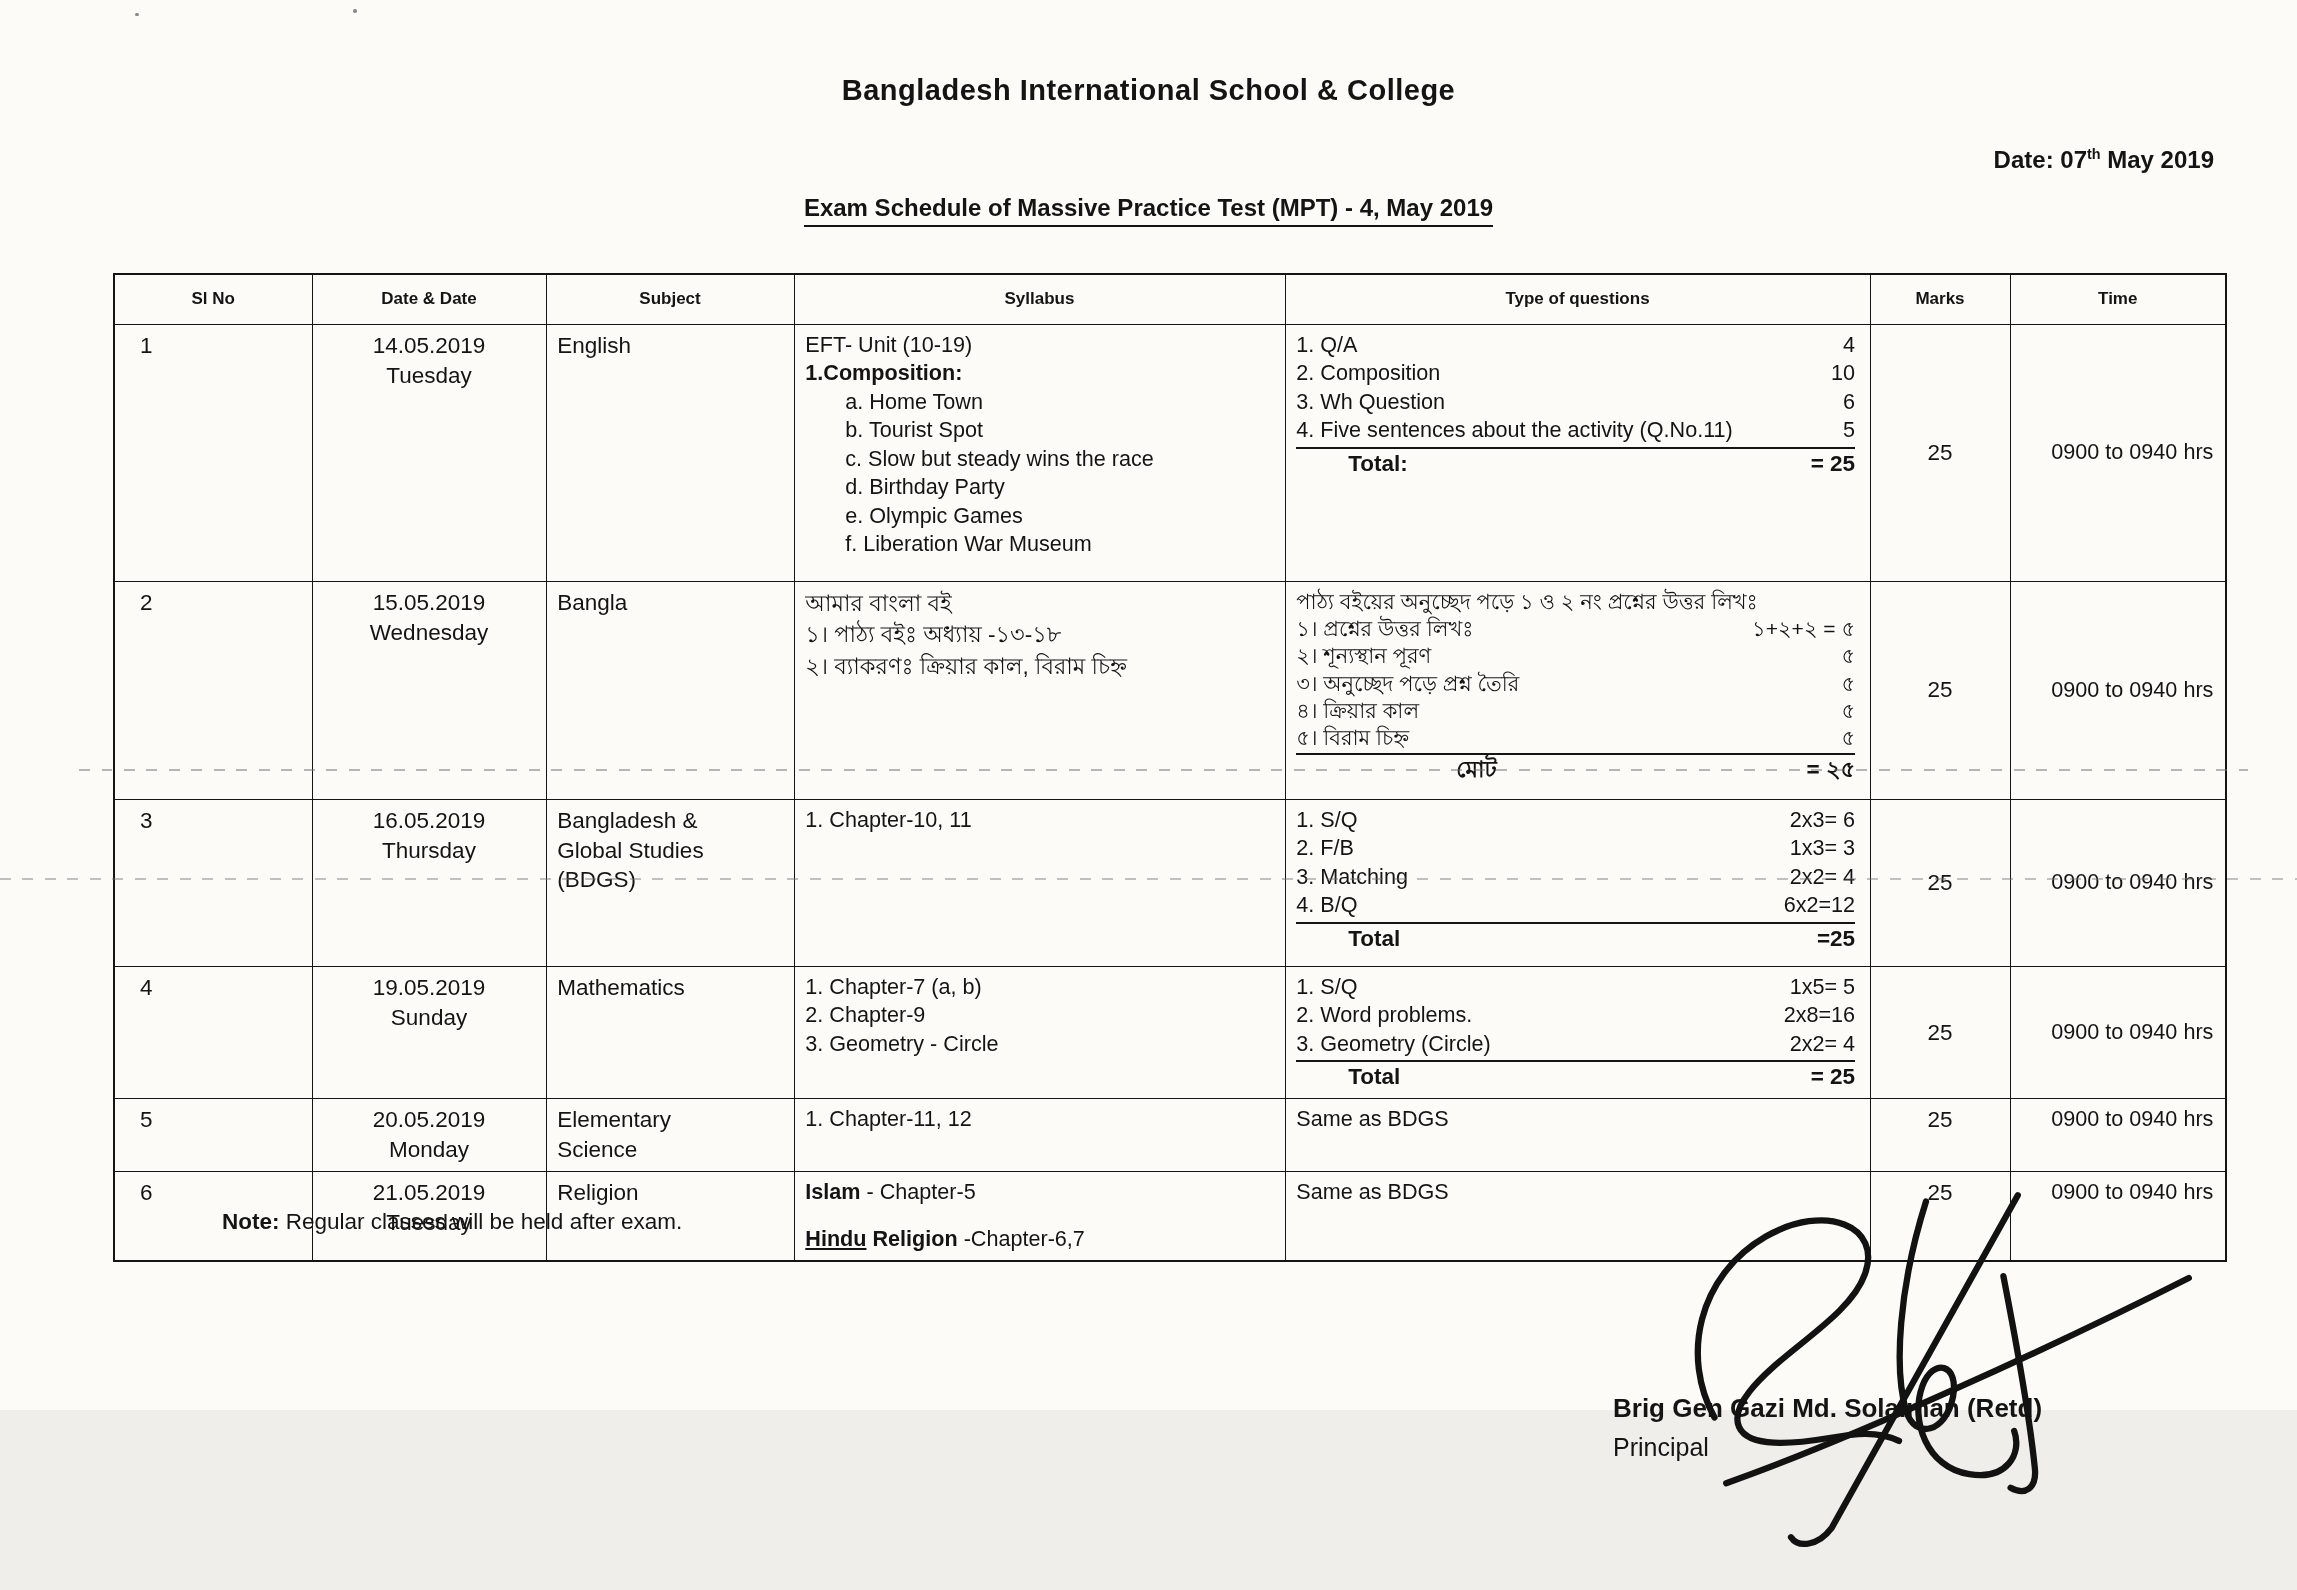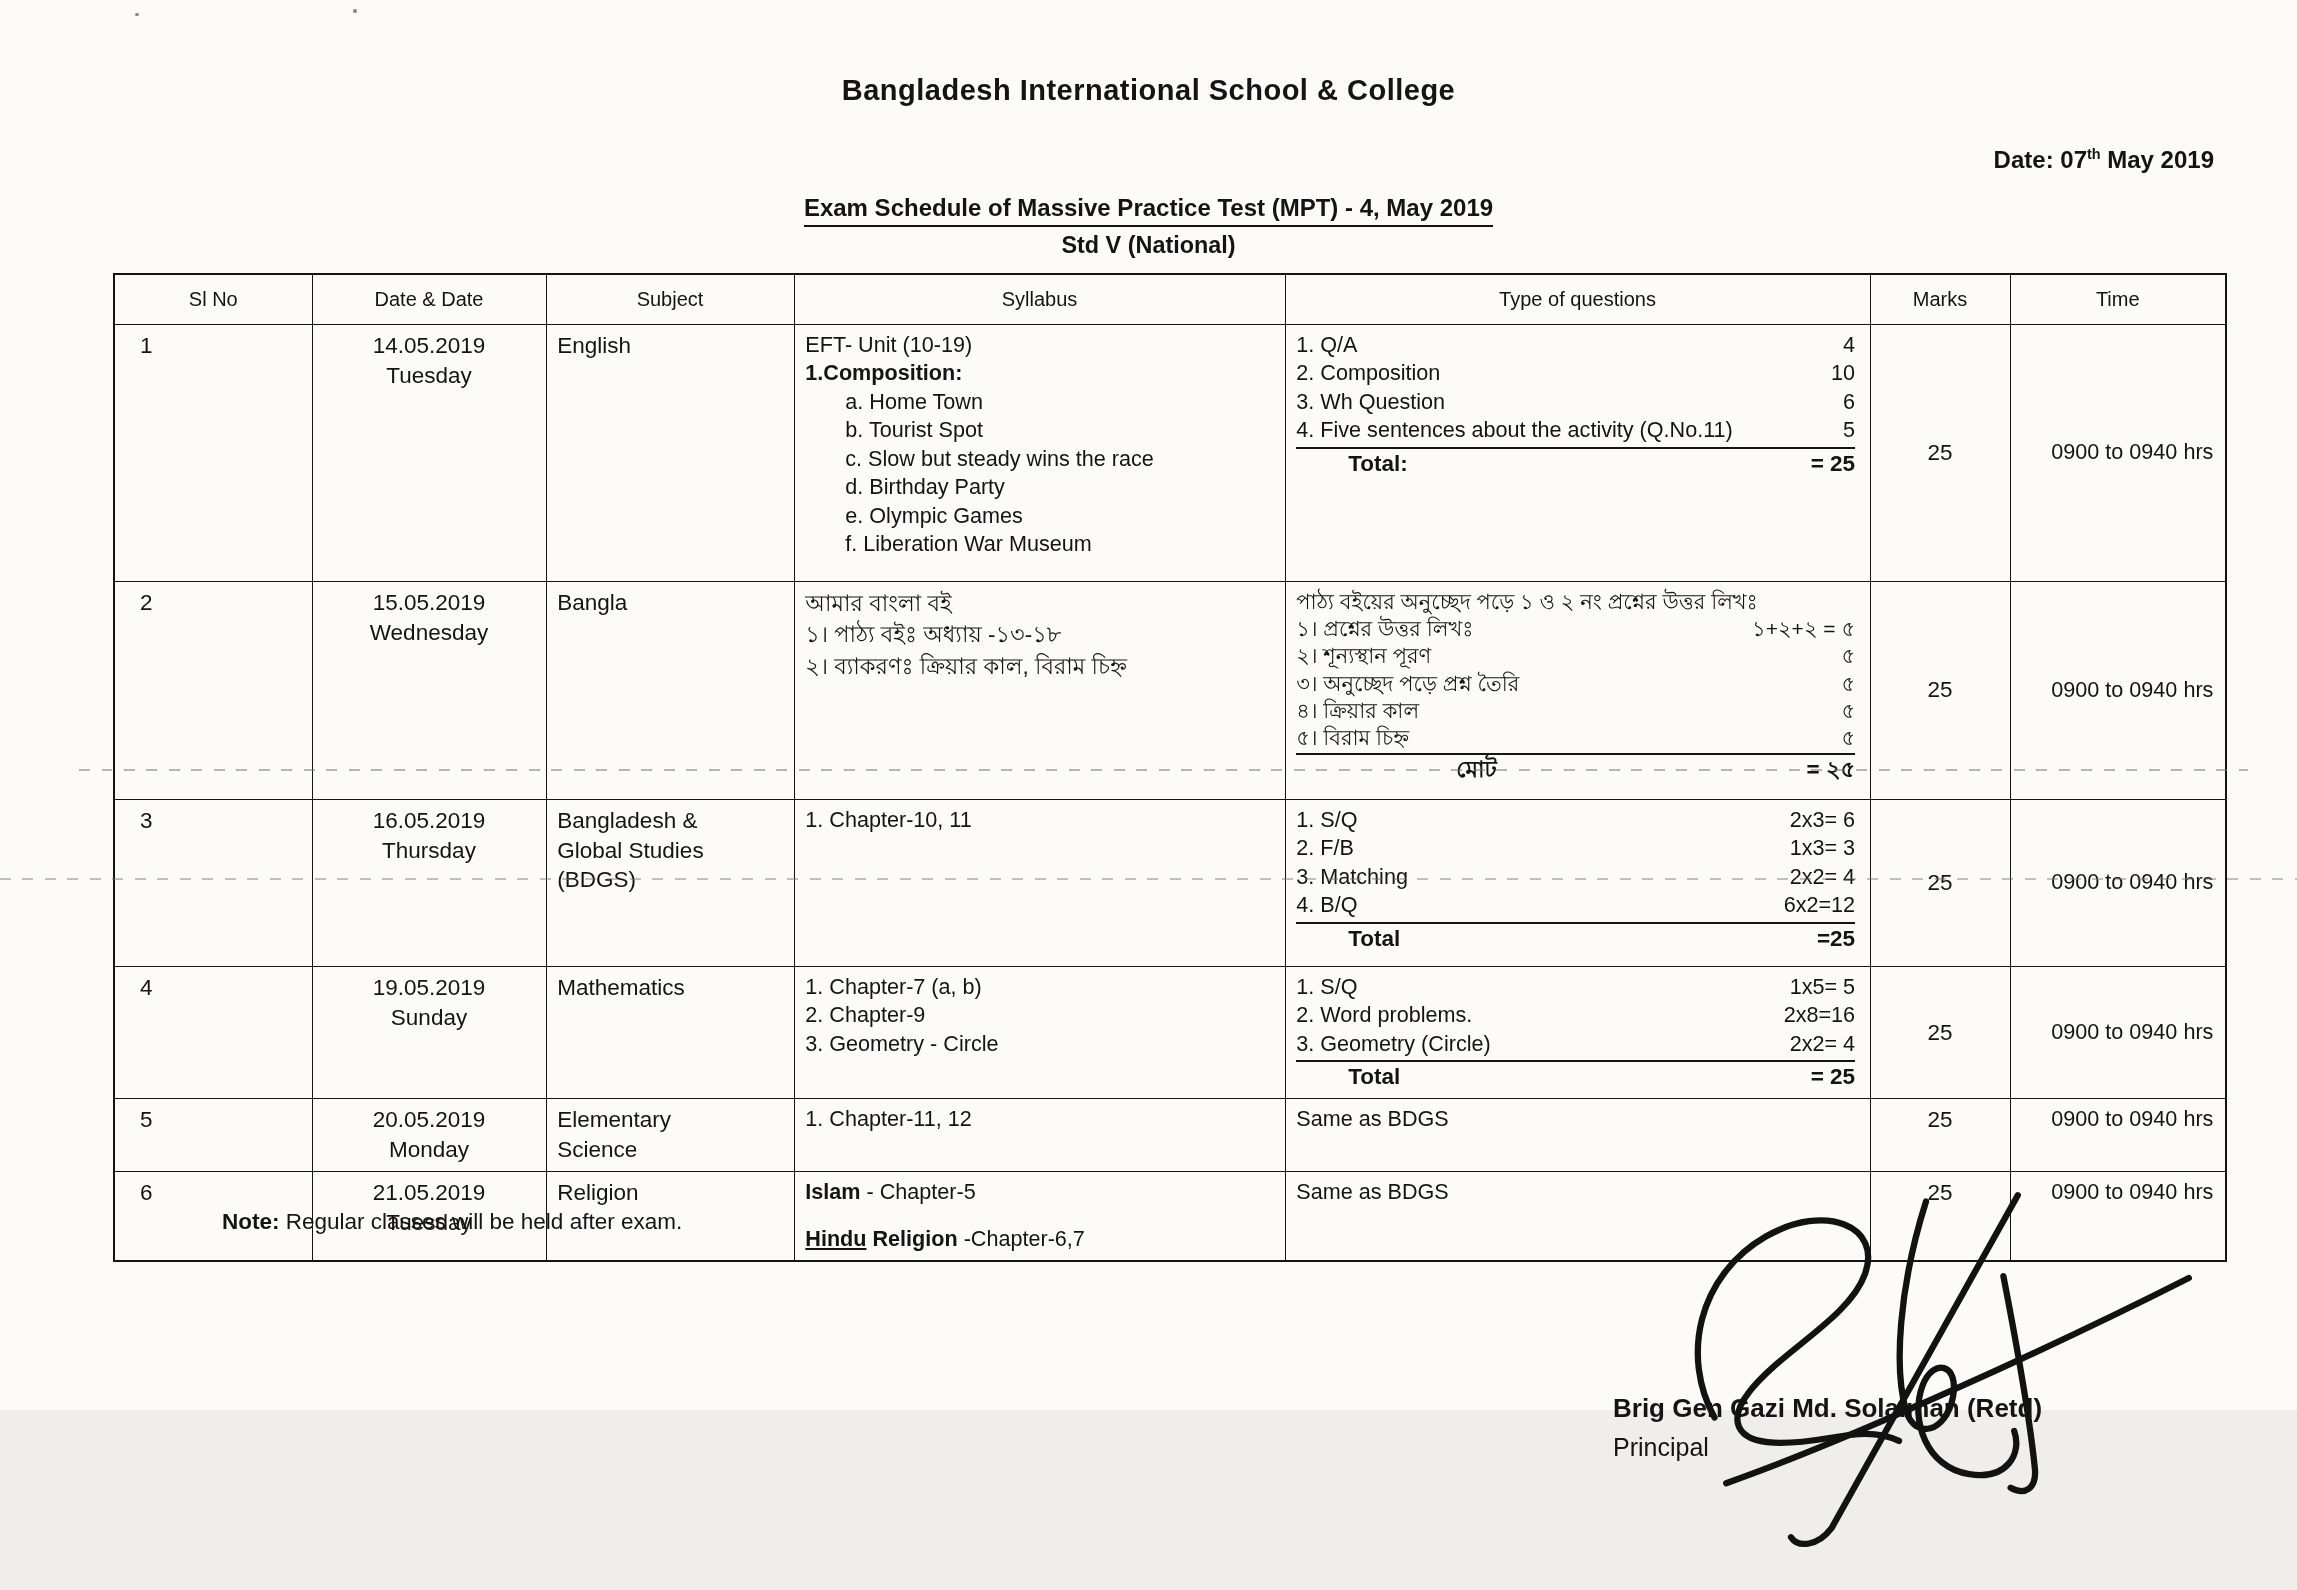--- a/index.html
+++ b/index.html
@@ -22,21 +22,21 @@
   .exam-title-wrap{top:194px;}
   .exam-title{display:inline-block;font-size:24px;font-weight:bold;border-bottom:2.7px solid #141414;padding-bottom:2.7px;}
   .exam-subtitle{top:232px;font-size:23.4px;font-weight:bold;}
 
   table.schedule{
     position:absolute;left:113px;top:273px;width:2111px;
     border-collapse:collapse;table-layout:fixed;
     border:2.7px solid #141414;
   }
   th,td{border:1.8px solid #141414;}
-  th{font-size:20px;font-weight:normal;height:45px;padding:1.8px 5.4px;}
+  th{font-size:17px;font-weight:bold;height:45px;padding:1.8px 5.4px;}
   td{vertical-align:top;padding:6.3px 10.8px;font-size:21.6px;line-height:1.32;}
   .c-sl{padding-left:25px;font-size:22.5px;}
   .c-date{text-align:center;font-size:22.5px;}
   .c-subject{font-size:22.5px;}
   .c-syllabus{font-size:21.6px;}
   .syl-line.indent{padding-left:40px;}
   .syl-line.gap{margin-top:18px;}
   .c-questions{padding-right:14.4px;}
   .q-line{display:flex;justify-content:space-between;align-items:baseline;}
   .q-intro{display:block;}
@@ -77,21 +77,20 @@
 
 <div class="page">
 
   <div class="abs center school-name">Bangladesh International School &amp; College</div>
 
   <div class="abs doc-date"><span>Date: 07</span><sup>th</sup><span> May 2019</span></div>
 
   <div class="abs center exam-title-wrap">
     <span class="exam-title">Exam Schedule of Massive Practice Test (MPT) - 4, May 2019</span>
   </div>
-  <div class="abs center exam-subtitle">Std V (National)</div>
 
   <table class="schedule">
     <colgroup>
       <col style="width:198px">
         <col style="width:234px">
         <col style="width:248px">
       <col style="width:491px">
         <col style="width:585px">
         <col style="width:140px">
         <col style="width:216px">

